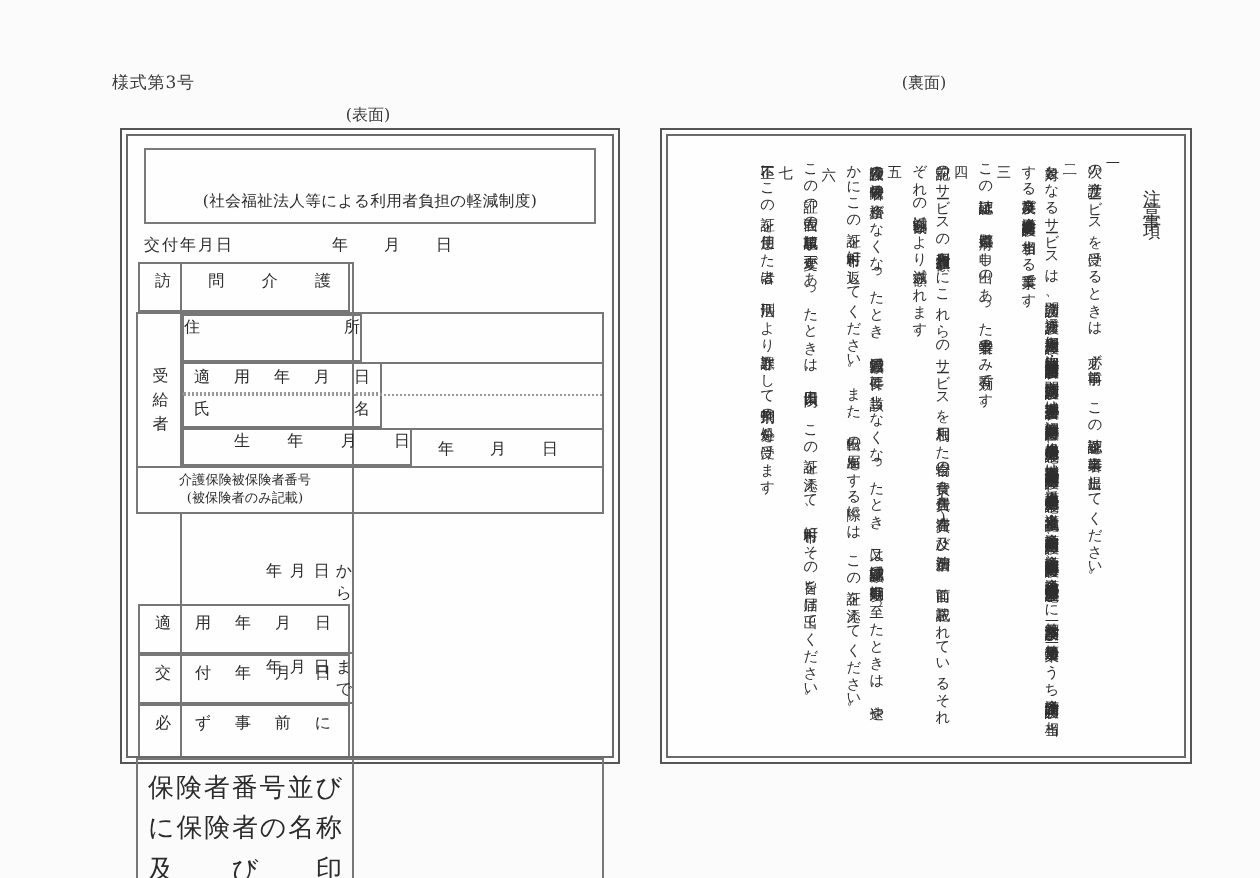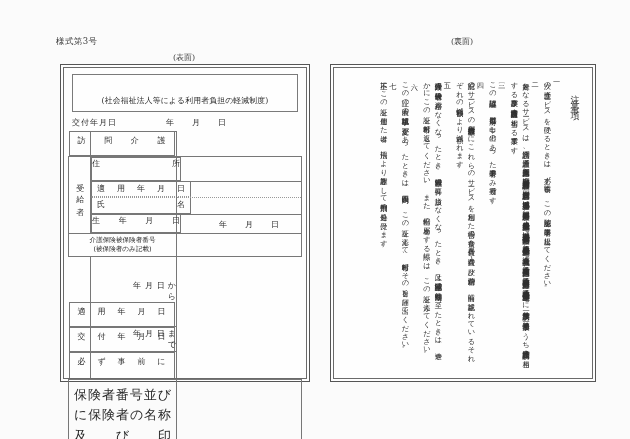--- a/index.html
+++ b/index.html
@@ -192,21 +192,21 @@
           <td class="c-label spread dashed-bottom" style="height:12px;padding:1px 5px;">適用年月日</td>
           <td class="c-value dashed-bottom"></td>
         </tr>
 
         <tr>
           <td class="c-label spread dashed-top" style="height:13px;padding:1px 5px;">氏名</td>
           <td class="c-value dashed-top"></td>
         </tr>
 
         <tr>
-          <td class="c-label spread" style="height:17px;">生年月日</td>
+          <td class="c-label spread" style="height:17px;padding-left:25px;">生年月日</td>
           <td class="c-value">
             <div class="dateline">
               <span class="y">年</span>
               <span class="m">月</span>
               <span class="d">日</span>
             </div>
           </td>
         </tr>
 
         <tr>

